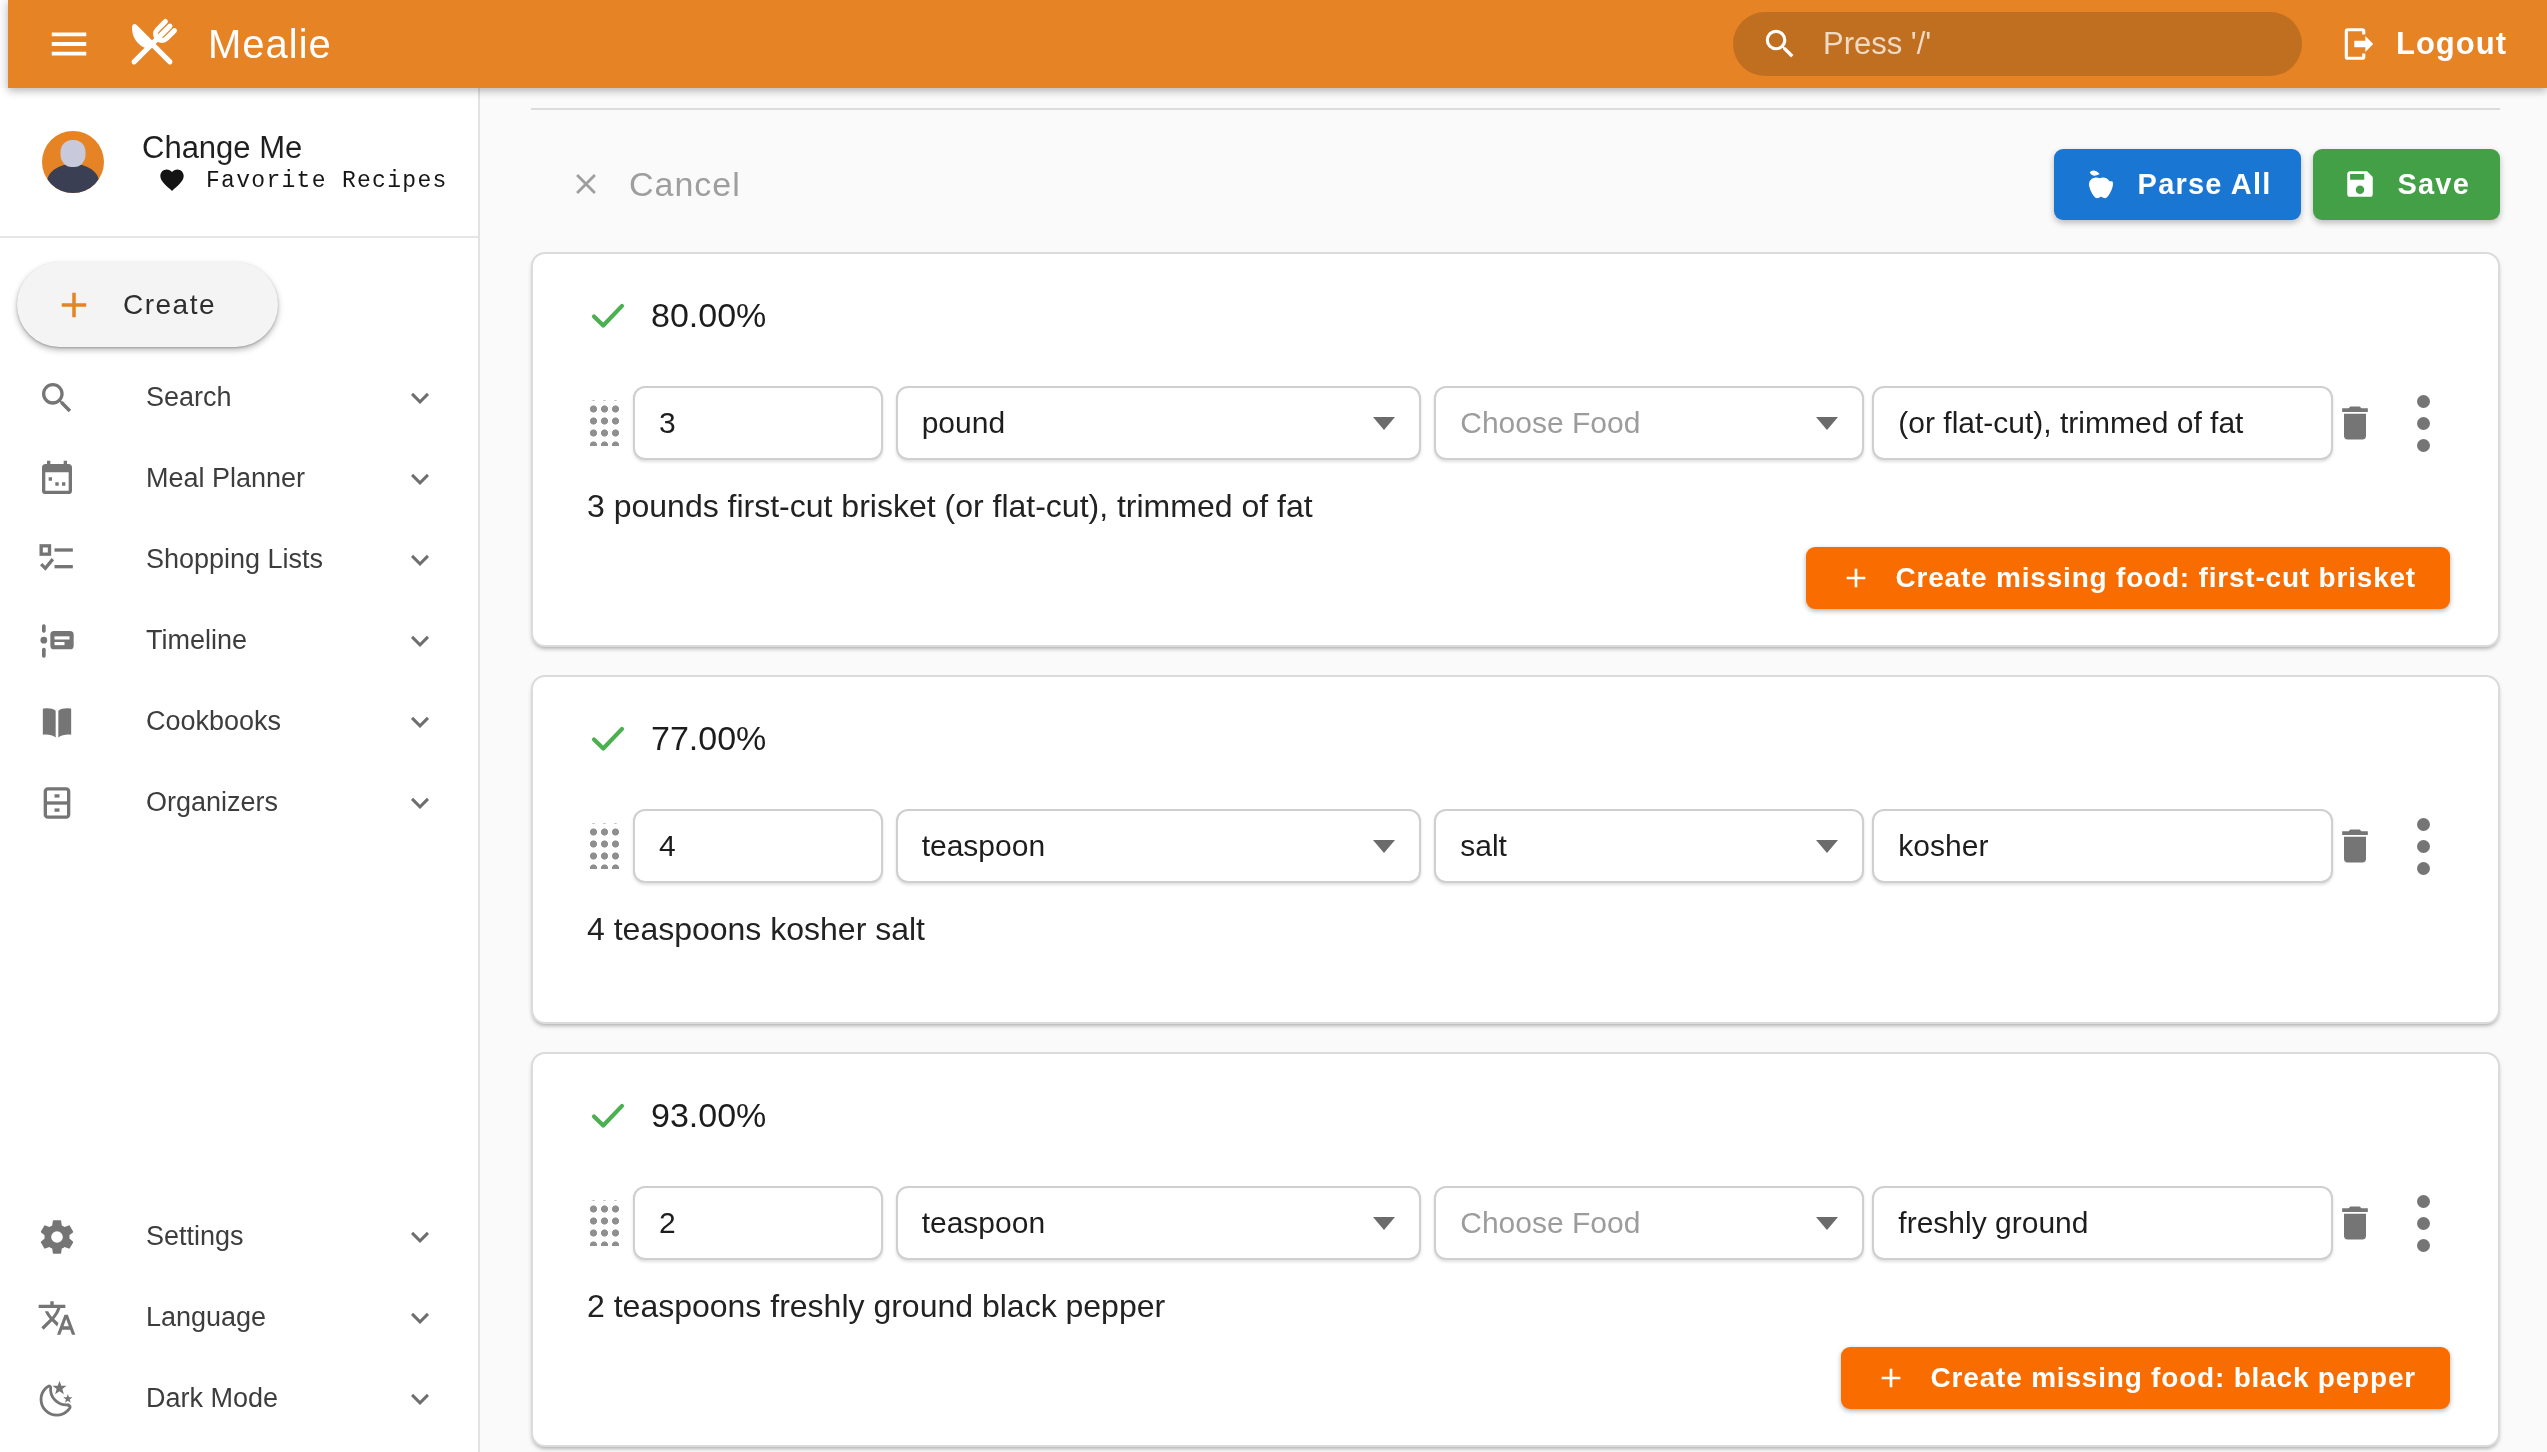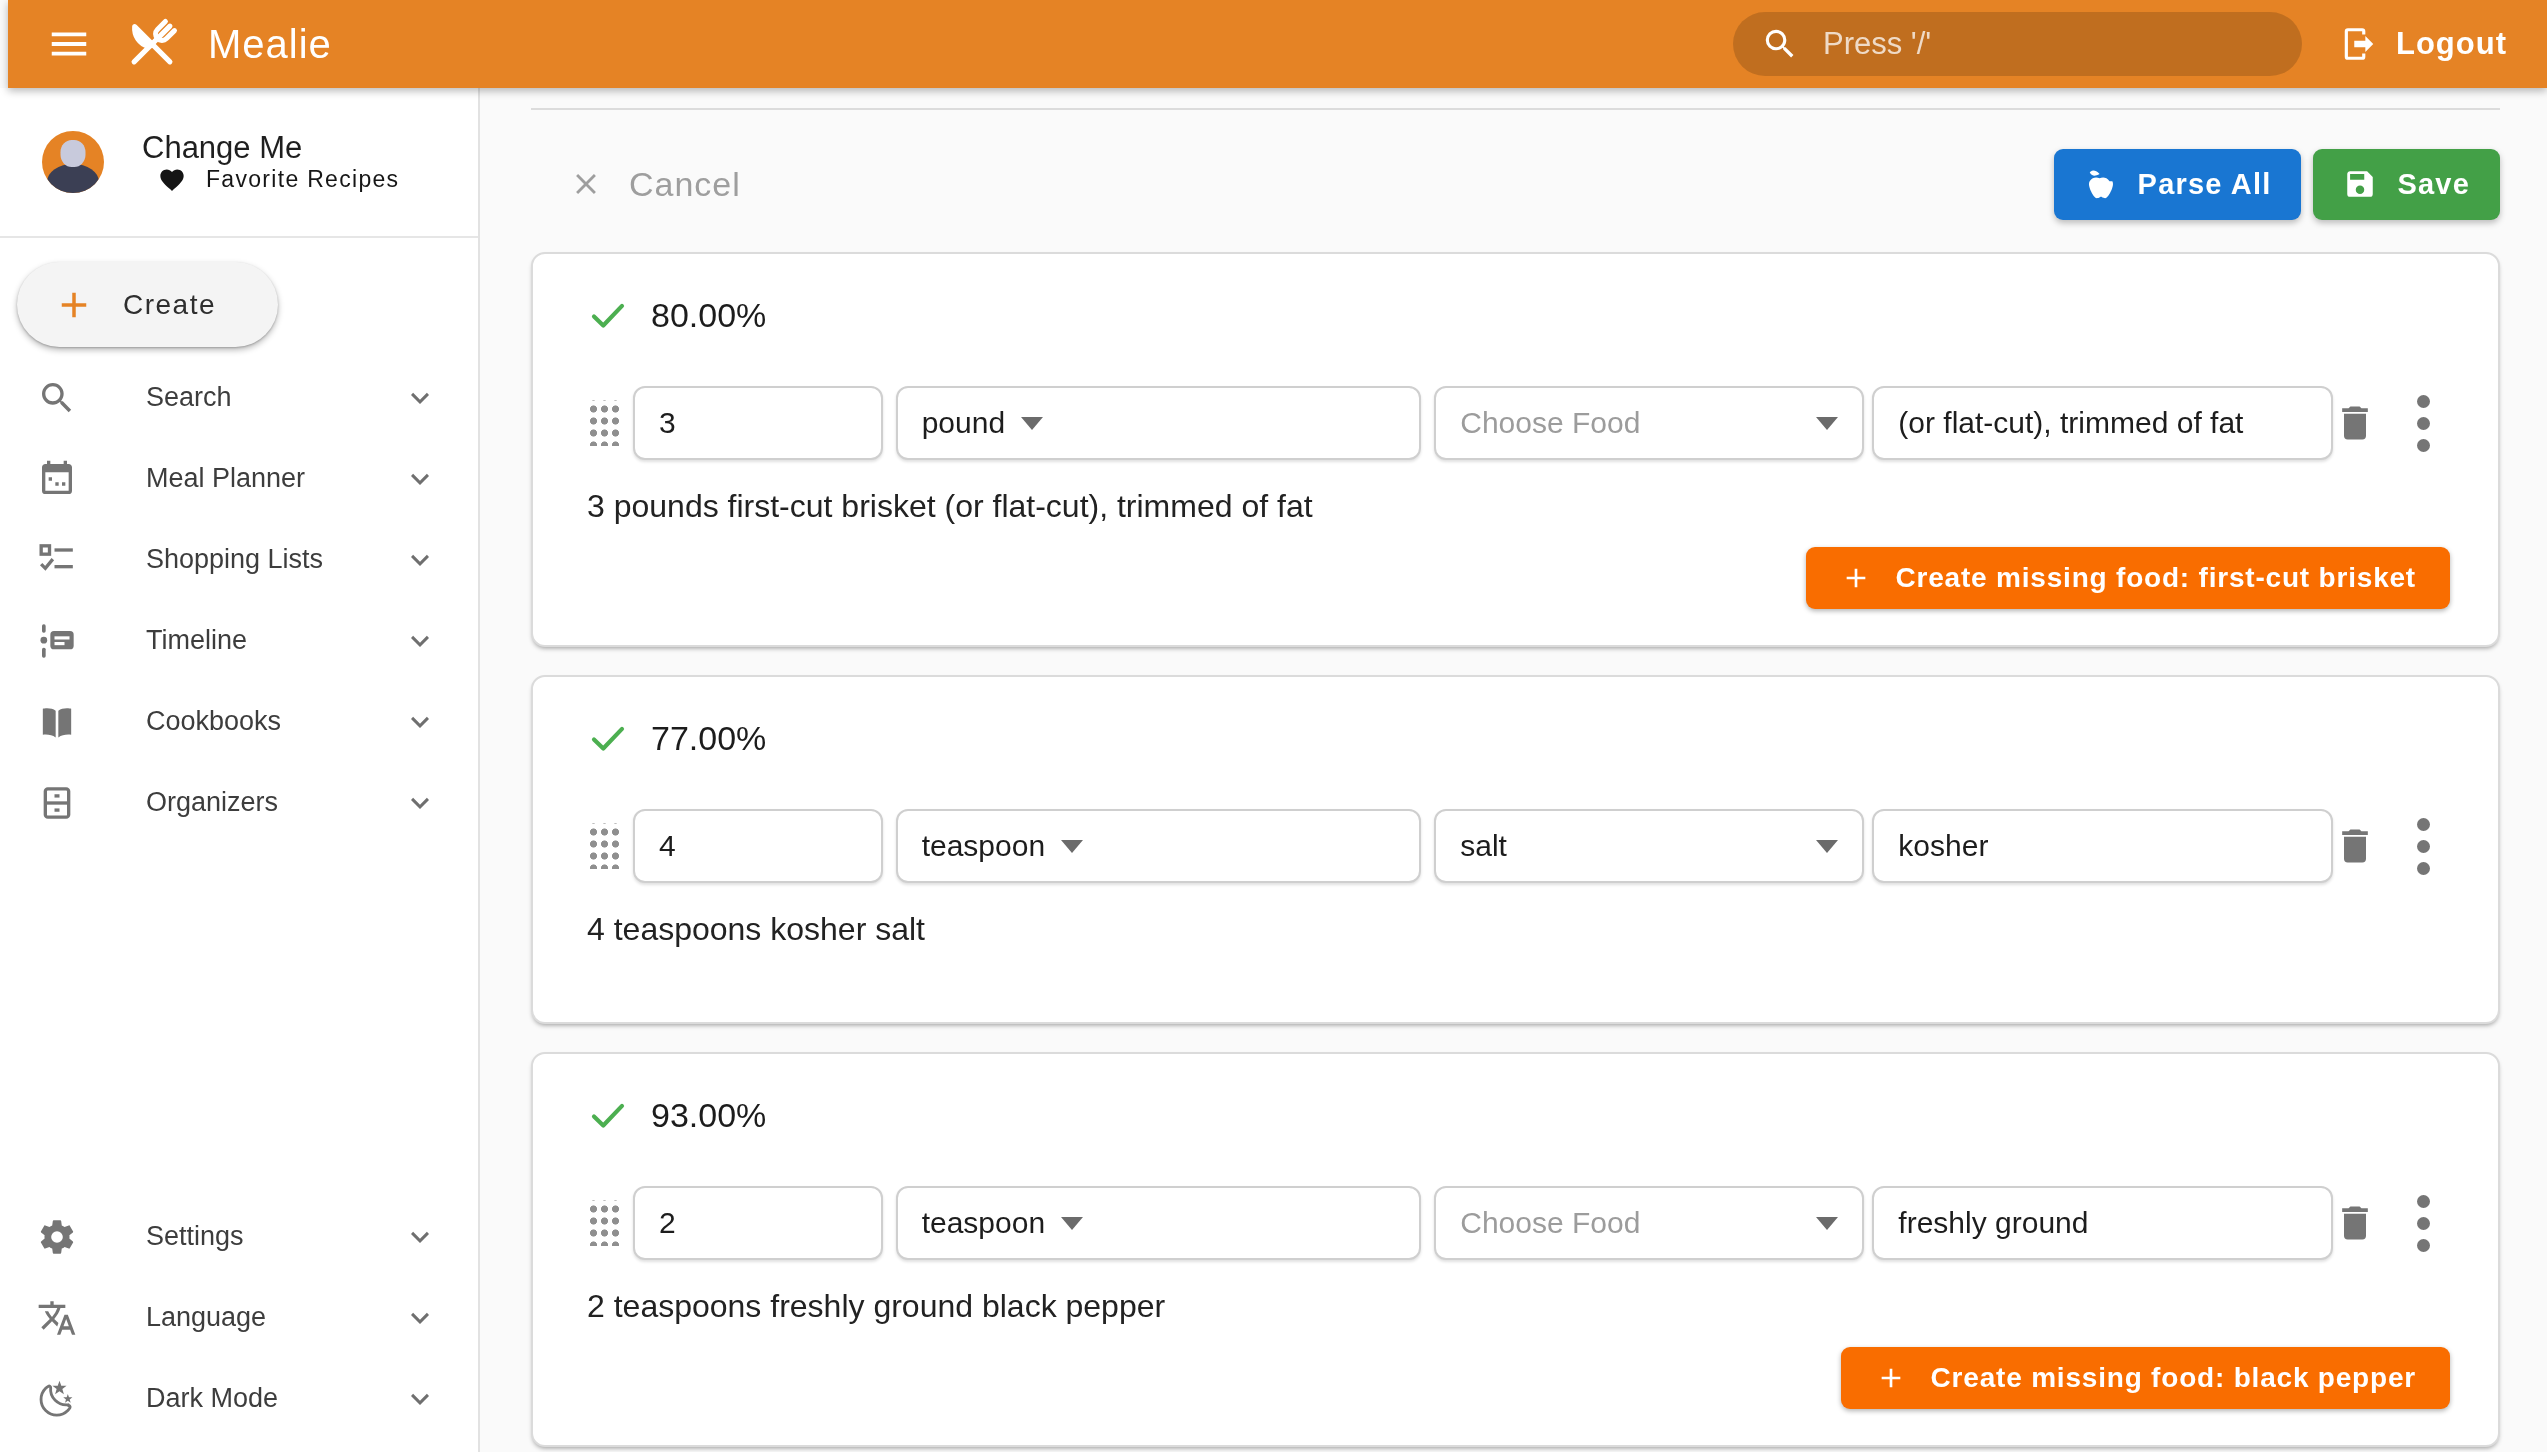--- a/index.html
+++ b/index.html
@@ -29,21 +29,21 @@
   .sidebar{position:absolute;top:88px;left:0;bottom:0;width:480px;background:#fff;
            border-right:2px solid #E2E2E2;display:flex;flex-direction:column;box-sizing:border-box;}
   .user-block{height:148px;display:flex;align-items:center;padding-left:42px;}
   .avatar{width:62px;height:62px;border-radius:50%;background:#E58325;position:relative;overflow:hidden;flex:none;}
   .avatar::before{content:"";position:absolute;left:50%;top:9px;transform:translateX(-50%);
                   width:25px;height:27px;border-radius:45%;background:#C8CADC;z-index:1;}
   .avatar::after{content:"";position:absolute;left:50%;top:33px;transform:translateX(-50%);
                  width:52px;height:36px;border-radius:50% 50% 0 0;background:#3B3F54;}
   .user-info{margin-left:38px;}
   .user-name{font-size:31px;color:#1f1f1f;}
-  .fav-row{display:flex;align-items:flex-start;gap:20px;padding-left:16px;cursor:pointer;}
+  .fav-row{display:flex;align-items:flex-end;gap:20px;padding-left:16px;cursor:pointer;font-family:Liberation Mono, monospace;}
   .fav-row .icon{width:28px;height:28px;color:#141414;}
   .fav-label{font-size:23px;font-weight:500;letter-spacing:1.3px;color:#161616;}
   .sidebar-divider{height:2px;background:#E6E6E6;}
   .create-btn{margin:24px 0 0 17px;width:261px;height:85px;border-radius:43px;background:#F4F4F4;border:none;
               display:flex;align-items:center;padding:0 0 0 36px;gap:28px;cursor:pointer;font-family:inherit;
               box-shadow:0 3px 6px rgba(0,0,0,.28),0 1px 2px rgba(0,0,0,.2);}
   .create-btn .icon{width:42px;height:42px;color:#E58325;}
   .create-label{font-size:28px;font-weight:500;letter-spacing:1.5px;color:#2e2e2e;}
   .nav{margin-top:10px;}
   .nav-item{height:81px;display:flex;align-items:center;padding:0 40px 0 37px;cursor:pointer;}
@@ -75,21 +75,21 @@
   .check-icon{width:42px;height:42px;color:#4CAF50;}
   .conf-text{font-size:34px;color:#1c1c1c;}
   .fields-row{margin-top:50px;display:flex;align-items:center;padding-right:40px;}
   .drag-handle{width:32px;height:46px;cursor:grab;flex:none;
                background-image:radial-gradient(circle,#8f8f8f 3.2px,transparent 3.9px);
                background-size:11px 12px;background-position:1px 3px;}
   .field{height:74px;border:2px solid #CFCFCF;border-radius:12px;background:#fff;cursor:text;
          box-shadow:0 2px 3px rgba(0,0,0,.12);display:flex;align-items:center;padding:0 24px;
          box-sizing:border-box;font-size:30px;color:#1d1d1d;white-space:nowrap;overflow:hidden;}
   .field.qty{width:259px;margin-left:14px;}
-  .field.unit{width:548px;margin-left:13px;justify-content:flex-start;cursor:pointer;}
+  .field.unit{width:548px;margin-left:13px;justify-content:space-between;cursor:pointer;}
   .field.food{width:448px;margin-left:13px;justify-content:space-between;cursor:pointer;}
   .field.note{width:480px;margin-left:8px;}
   .placeholder{color:#9C9C9C;}
   .dd-arrow{width:0;height:0;border-left:11px solid transparent;border-right:11px solid transparent;
             border-top:13px solid #6B6B6B;margin-left:16px;flex:none;}
   .trash-btn{width:44px;height:44px;color:#757575;margin-left:auto;cursor:pointer;}
   .kebab{display:flex;flex-direction:column;gap:9px;margin-left:38px;margin-right:2px;padding:2px;cursor:pointer;}
   .kebab i{width:13px;height:13px;border-radius:50%;background:#757575;}
   .summary{margin-top:28px;font-size:32px;line-height:37px;color:#222;}
   .missing-row{display:flex;justify-content:flex-end;margin-top:22px;padding-right:24px;}

